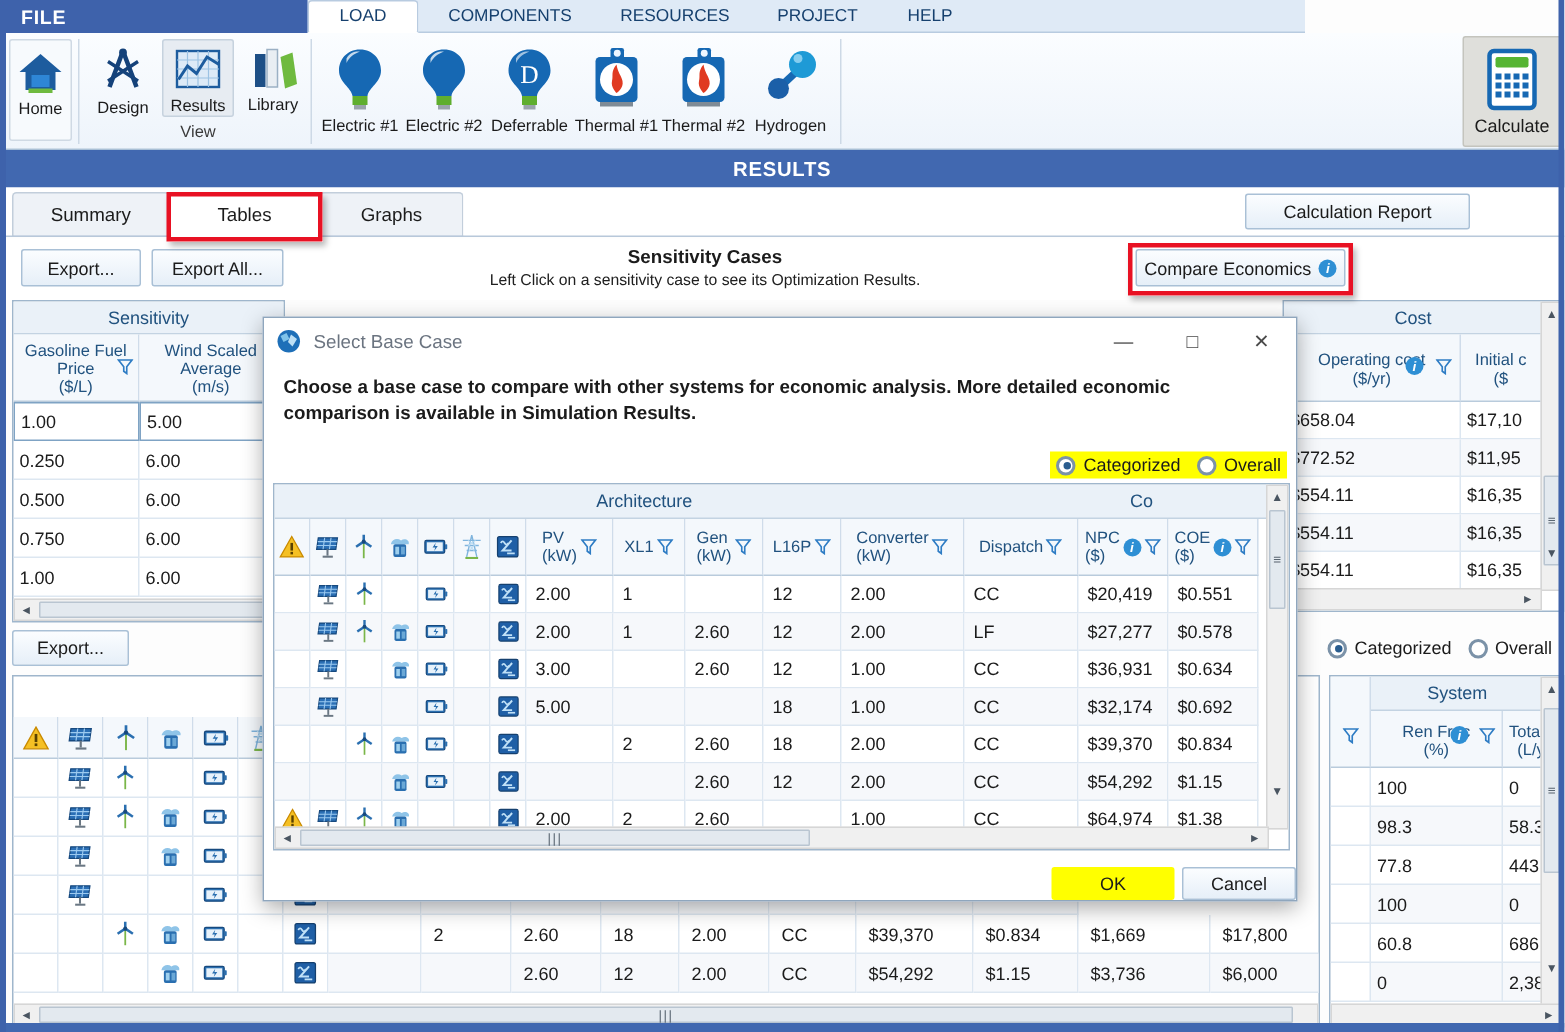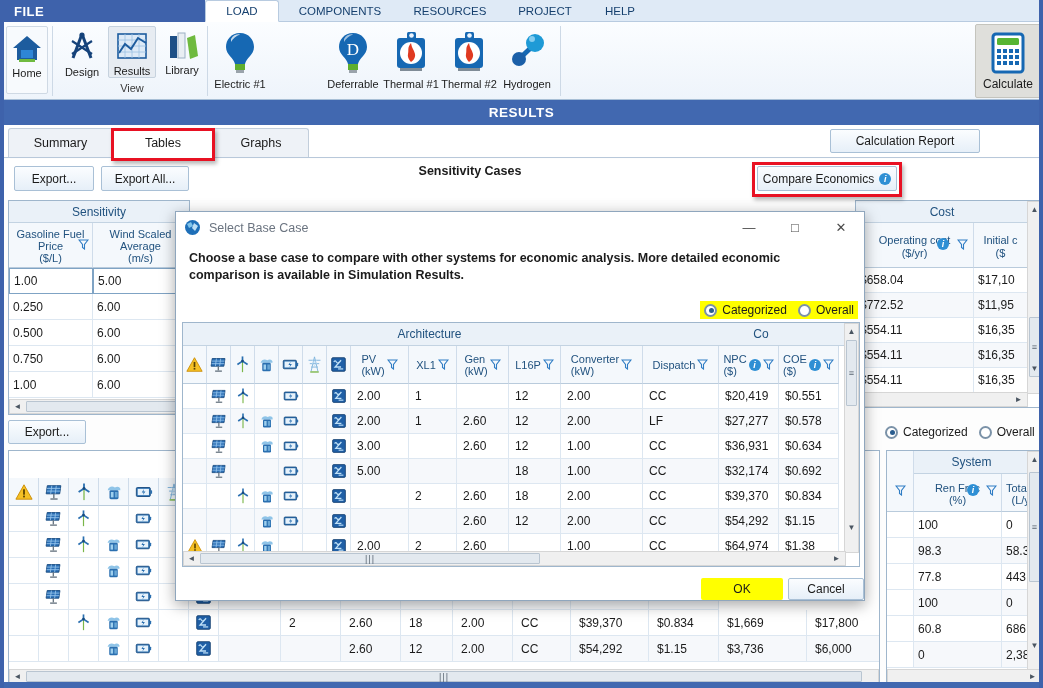--- a/index.html
+++ b/index.html
@@ -8,21 +8,21 @@
     font-family: "Liberation Sans", sans-serif;
     font-size: 12px;
     color: #1b1b1b;
     background: #ffffff;
     position: relative;
   }
   
   #app { position:absolute; inset:0; background:#fdfdfd; }
 
   .ribbon-tabs {
-    position:absolute; left:0; top:0; width:1043px; height:22px;
+    position:absolute; left:0; top:0; width:870px; height:22px;
     background:#dfeaf6;
     border-bottom:1px solid #b8cbe0;
   }
   .file-tab {
     position:absolute; left:0; top:0; width:205px; height:22px;
     background:#3e62ab; color:#fff;
     font-weight:bold; font-size:13px;
     display:flex; align-items:center; padding-left:14px;
     letter-spacing:0.5px;
   }
@@ -219,20 +219,29 @@
     <div class="rbtn" style="left:212px; top:4px; width:56px; height:70px;">
       <svg width="36" height="46" viewBox="0 0 36 46">
         <path d="M18 3 C9 3 4 10 4 17 C4 25 12 28 13 34 L23 34 C24 28 32 25 32 17 C32 10 27 3 18 3Z" fill="#1668b3"></path>
         <path d="M9 9 C11 5 15 4 18 4.4 C14 6 11 8 9 12Z" fill="#ffffff" opacity="0.75"></path>
         <rect x="13" y="34" width="10" height="6" fill="#5fae2e"></rect>
         <rect x="14" y="40" width="8" height="3" fill="#9aa3ab"></rect>
       </svg>
       <span class="lbl">Electric #1</span>
     </div>
 
+    <div class="rbtn" style="left:268px; top:4px; width:56px; height:70px;">
+      <svg width="36" height="46" viewBox="0 0 36 46">
+        <path d="M18 3 C9 3 4 10 4 17 C4 25 12 28 13 34 L23 34 C24 28 32 25 32 17 C32 10 27 3 18 3Z" fill="#1668b3"></path>
+        <path d="M9 9 C11 5 15 4 18 4.4 C14 6 11 8 9 12Z" fill="#ffffff" opacity="0.75"></path>
+        <rect x="13" y="34" width="10" height="6" fill="#5fae2e"></rect>
+        <rect x="14" y="40" width="8" height="3" fill="#9aa3ab"></rect>
+      </svg>
+      <span class="lbl">Electric #2</span>
+    </div>
 
     <div class="rbtn" style="left:324px; top:4px; width:58px; height:70px;">
       <svg width="36" height="46" viewBox="0 0 36 46">
         <path d="M18 3 C9 3 4 10 4 17 C4 25 12 28 13 34 L23 34 C24 28 32 25 32 17 C32 10 27 3 18 3Z" fill="#1668b3"></path>
         <path d="M9 9 C11 5 15 4 18 4.4 C14 6 11 8 9 12Z" fill="#ffffff" opacity="0.6"></path>
         <text x="18" y="25" font-size="17" fill="#ffffff" text-anchor="middle" font-family="Liberation Serif, serif">D</text>
         <rect x="13" y="34" width="10" height="6" fill="#5fae2e"></rect>
         <rect x="14" y="40" width="8" height="3" fill="#9aa3ab"></rect>
       </svg>
       <span class="lbl">Deferrable</span>
@@ -310,20 +319,21 @@
 
   <div class="toolrow">
     <div class="tbtn" style="left:14px; top:7px; width:80px;">Export...</div>
     <div class="tbtn" style="left:101px; top:7px; width:88px;">Export All...</div>
     <div class="tbtn" style="left:757px; top:7px; width:140px;">
       <span>Compare Economics</span>
       <span class="infoi" style="margin-left:5px;">i</span>
     </div>
   </div>
   <div class="sens-title">Sensitivity Cases</div>
+  <div class="sens-sub">Left Click on a sensitivity case to see its Optimization Results.</div>
   <div class="redbox" style="left:752px; top:162px; width:150px; height:35px;"></div>
 
   <div class="grid-outer" style="left:8px; top:200px; width:182px; height:215px;">
     <div class="grouphdr" style="position:absolute; left:0; top:0; width:180px; height:22px;">Sensitivity</div>
 
     <div class="colhdr" style="position:absolute; left:0; top:22px; width:84px; height:45px; flex-direction:column; padding-top:2px;">
       <div style="line-height:12px;">
         <span>Gasoline Fuel Price</span>
       </div>
       <div style="line-height:12px;">($/L)</div>

